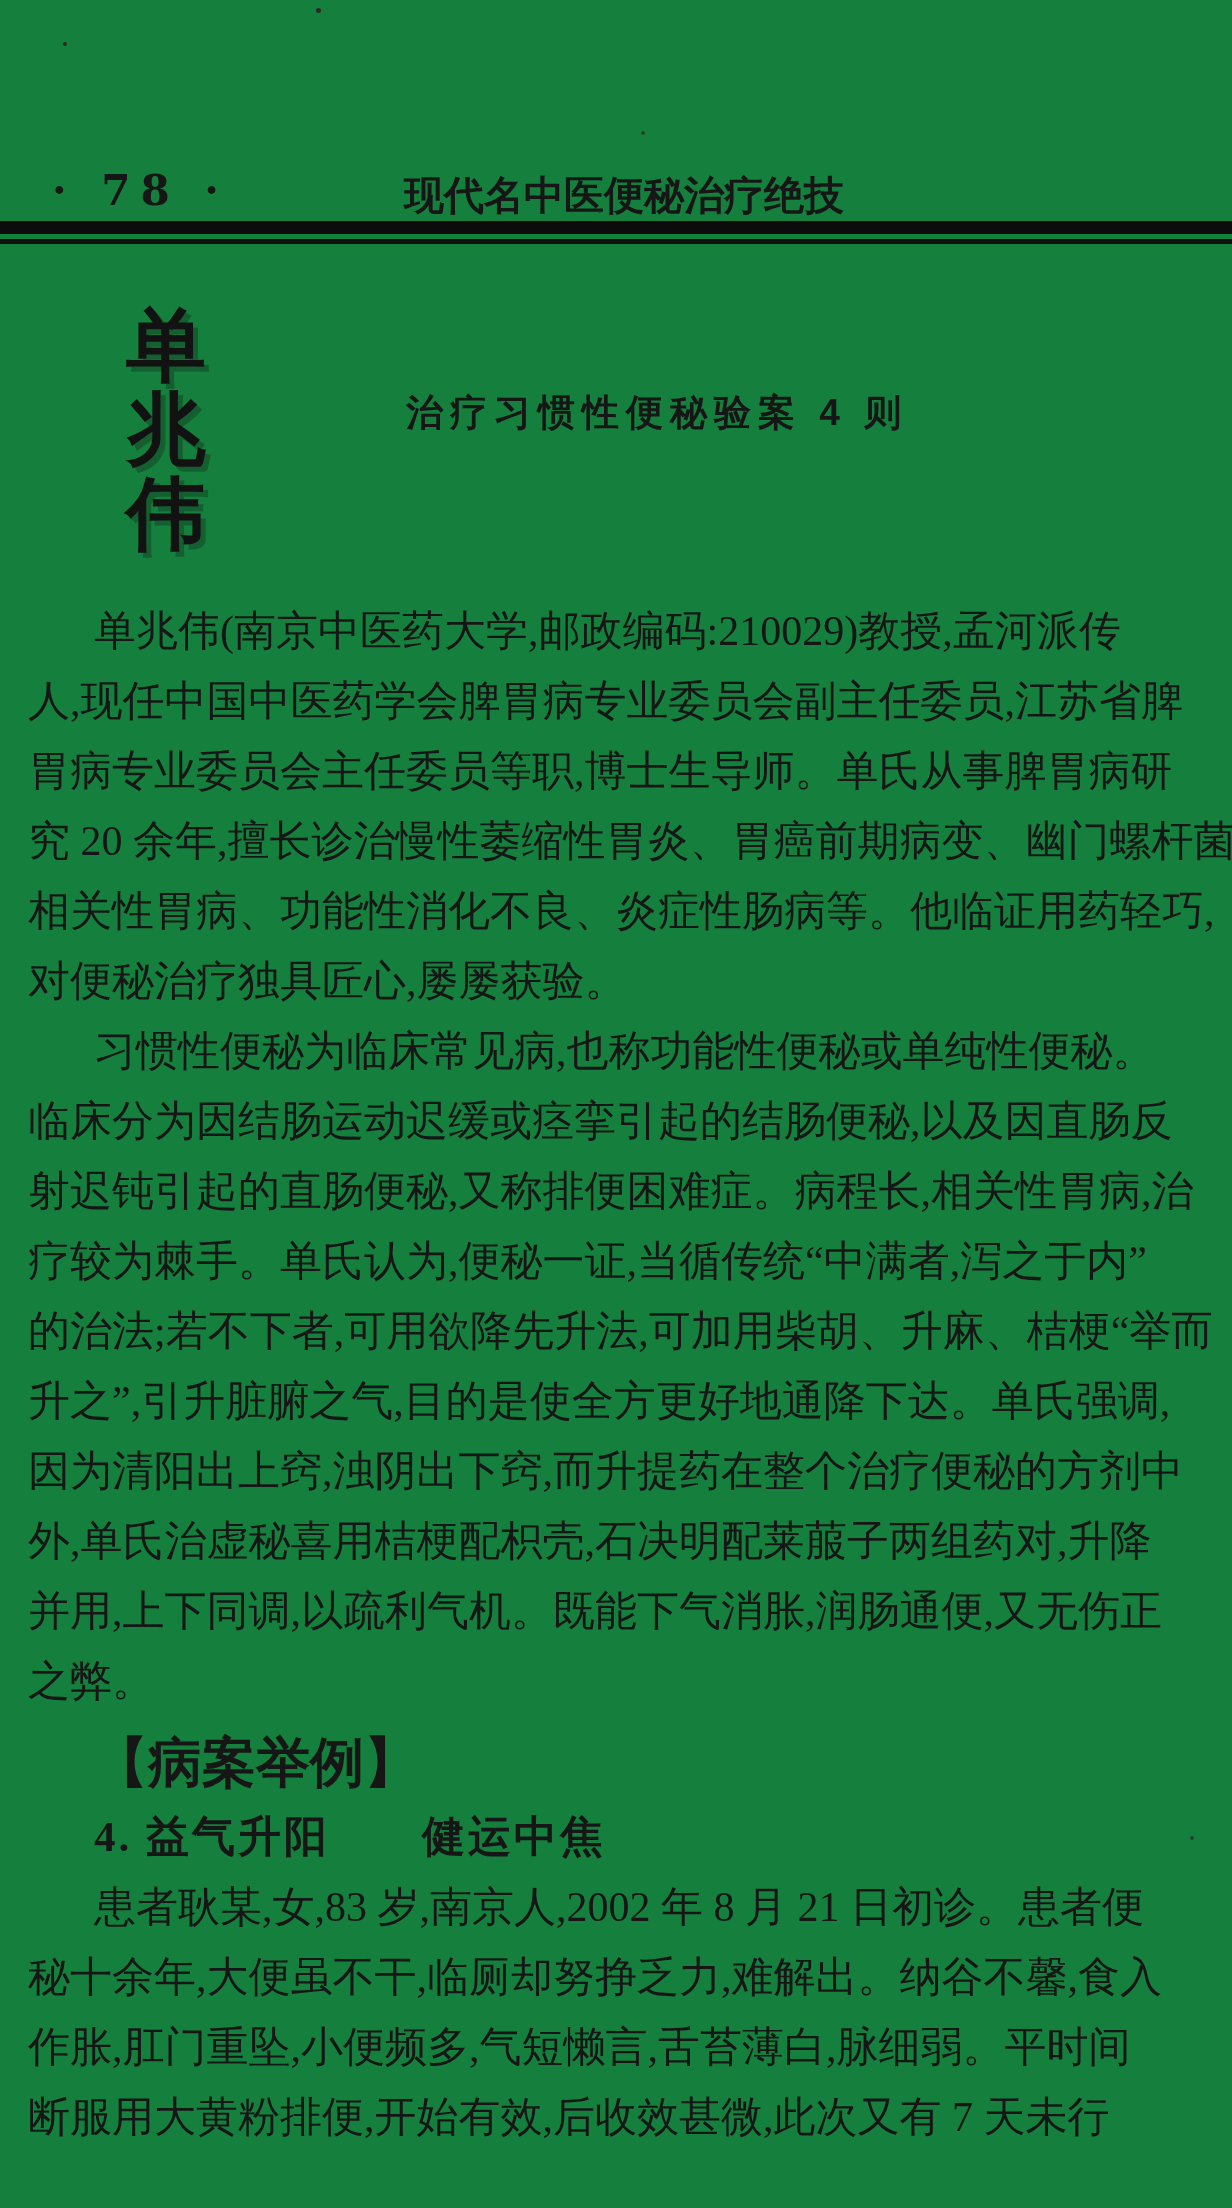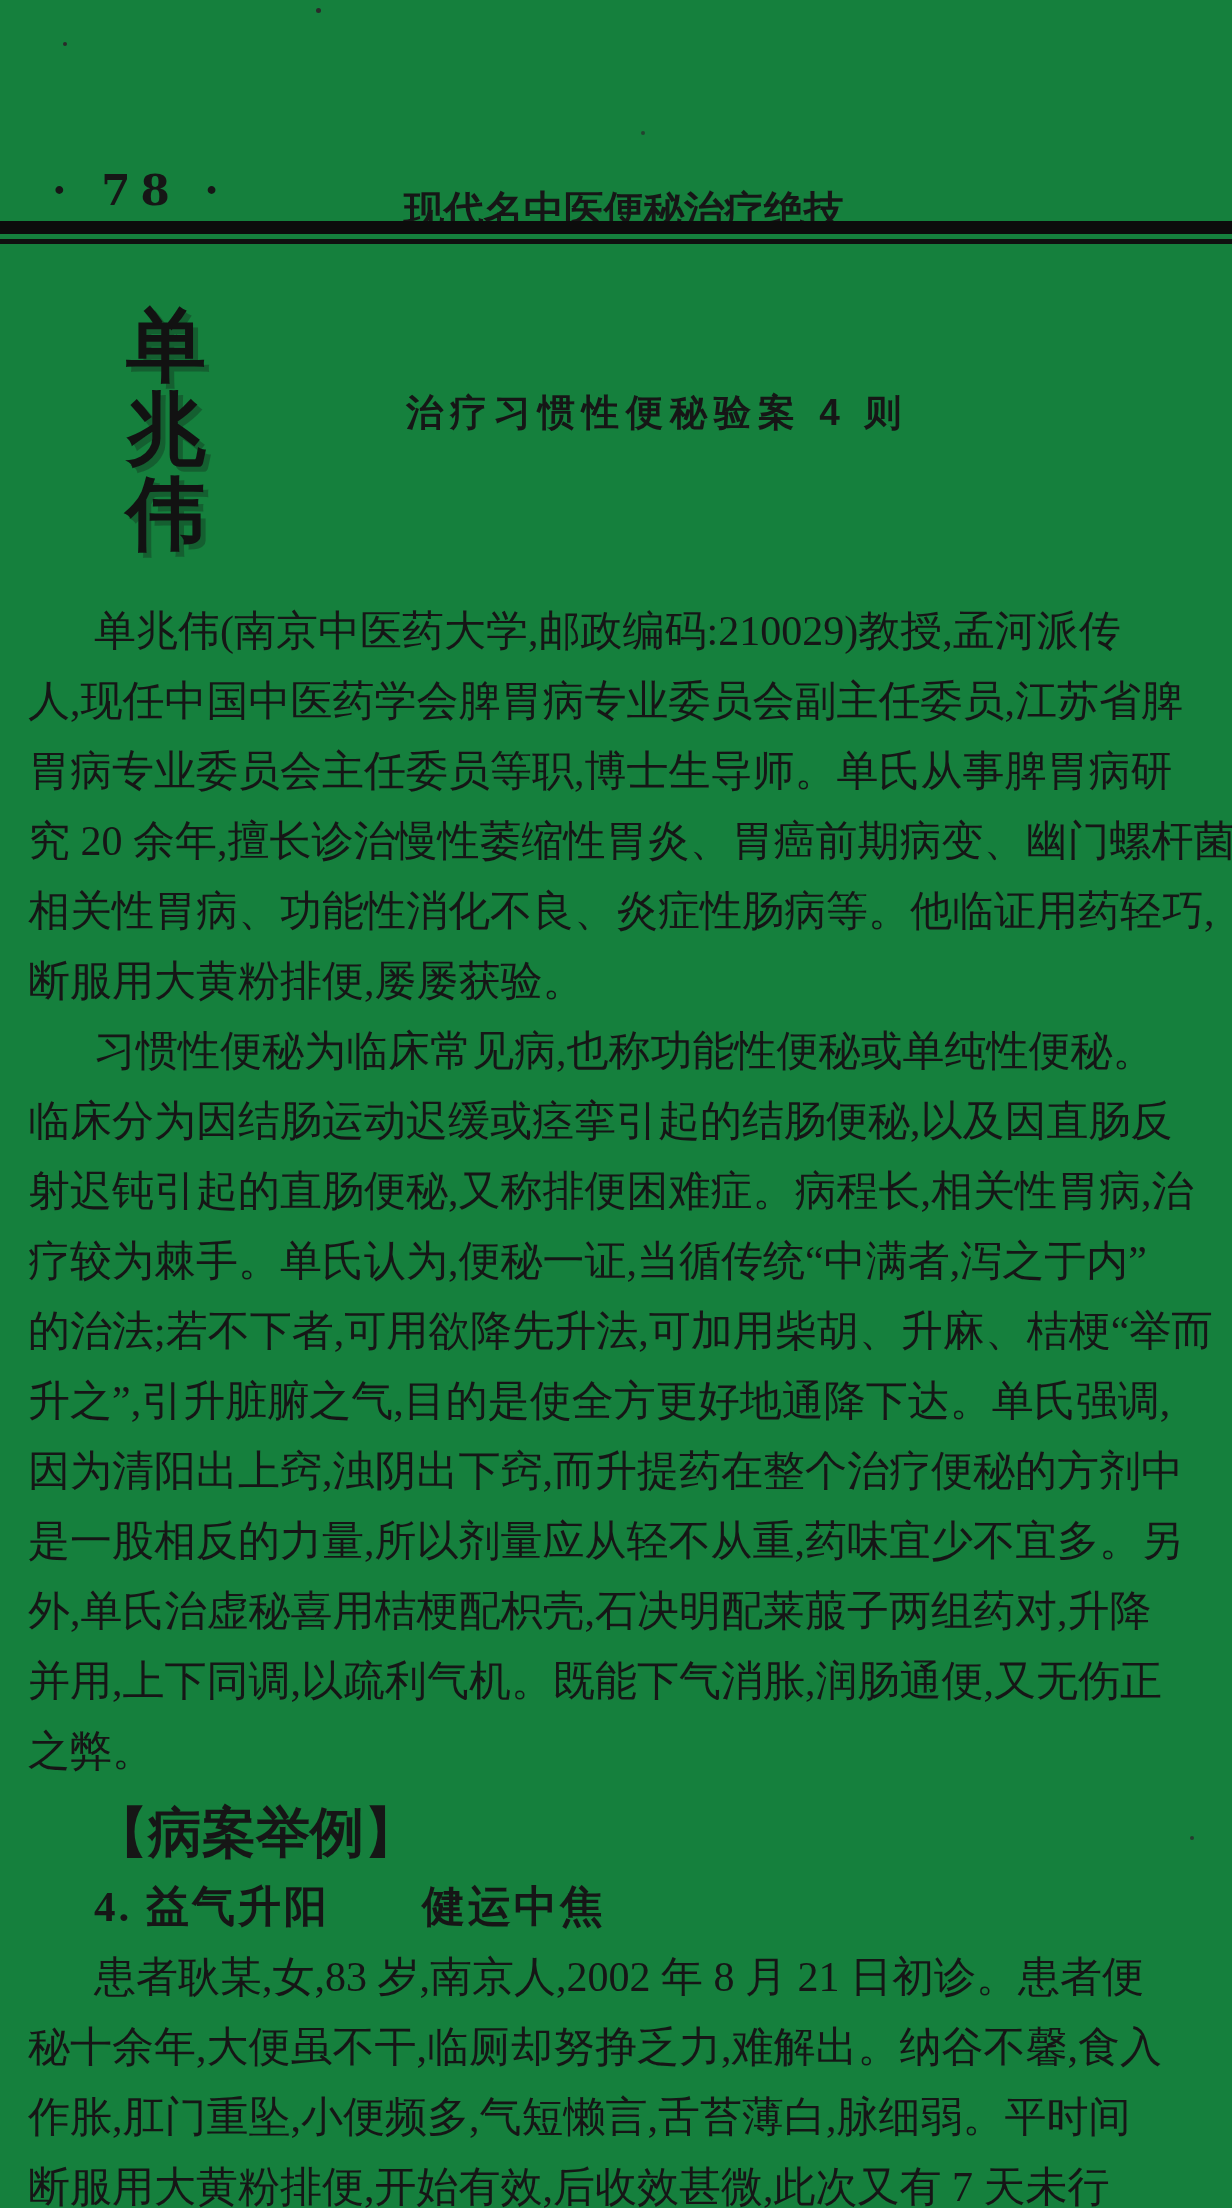--- a/index.html
+++ b/index.html
@@ -31,21 +31,21 @@
     top: 0;
     font-size: 42px;
     font-weight: bold;
     letter-spacing: 10px;
     font-family: "DejaVu Serif", "Liberation Serif", serif;
     white-space: nowrap;
   }
   .book-title {
     position: absolute;
     left: 404px;
-    top: 17px;
+    top: 2px;
     font-size: 40px;
     font-weight: bold;
     letter-spacing: 0px;
     font-family: Liberation Sans, sans-serif;
     white-space: nowrap;
   }
 
   .rule-thick {
     position: absolute;
     top: 221px;
@@ -162,32 +162,31 @@
   <div class="chapter-title">治疗习惯性便秘验案 4 则</div>
 
   <div class="body-block">
 
     <div class="para">
         <div class="line">单兆伟(南京中医药大学,邮政编码:210029)教授,孟河派传</div>
         <div class="line">人,现任中国中医药学会脾胃病专业委员会副主任委员,江苏省脾</div>
         <div class="line">胃病专业委员会主任委员等职,博士生导师。单氏从事脾胃病研</div>
         <div class="line">究 20 余年,擅长诊治慢性萎缩性胃炎、胃癌前期病变、幽门螺杆菌</div>
         <div class="line">相关性胃病、功能性消化不良、炎症性肠病等。他临证用药轻巧,</div>
-        <div class="line">断服用大黄粉排便,屡屡获验。</div>
+        <div class="line">对便秘治疗独具匠心,屡屡获验。</div>
       </div>
 
     <div class="para">
         <div class="line">习惯性便秘为临床常见病,也称功能性便秘或单纯性便秘。</div>
         <div class="line">临床分为因结肠运动迟缓或痉挛引起的结肠便秘,以及因直肠反</div>
         <div class="line">射迟钝引起的直肠便秘,又称排便困难症。病程长,相关性胃病,治</div>
         <div class="line">疗较为棘手。单氏认为,便秘一证,当循传统“中满者,泻之于内”</div>
         <div class="line">的治法;若不下者,可用欲降先升法,可加用柴胡、升麻、桔梗“举而</div>
         <div class="line">升之”,引升脏腑之气,目的是使全方更好地通降下达。单氏强调,</div>
         <div class="line">因为清阳出上窍,浊阴出下窍,而升提药在整个治疗便秘的方剂中</div>
-        <div class="line">是一股相反的力量,所以剂量应从轻不从重,药味宜少不宜多。另</div>
         <div class="line">外,单氏治虚秘喜用桔梗配枳壳,石决明配莱菔子两组药对,升降</div>
         <div class="line">并用,上下同调,以疏利气机。既能下气消胀,润肠通便,又无伤正</div>
         <div class="line">之弊。</div>
       </div>
 
     <div class="section-heading">【病案举例】</div>
 
     <div class="case-heading">4. 益气升阳　　健运中焦</div>
 
     <div class="para">

